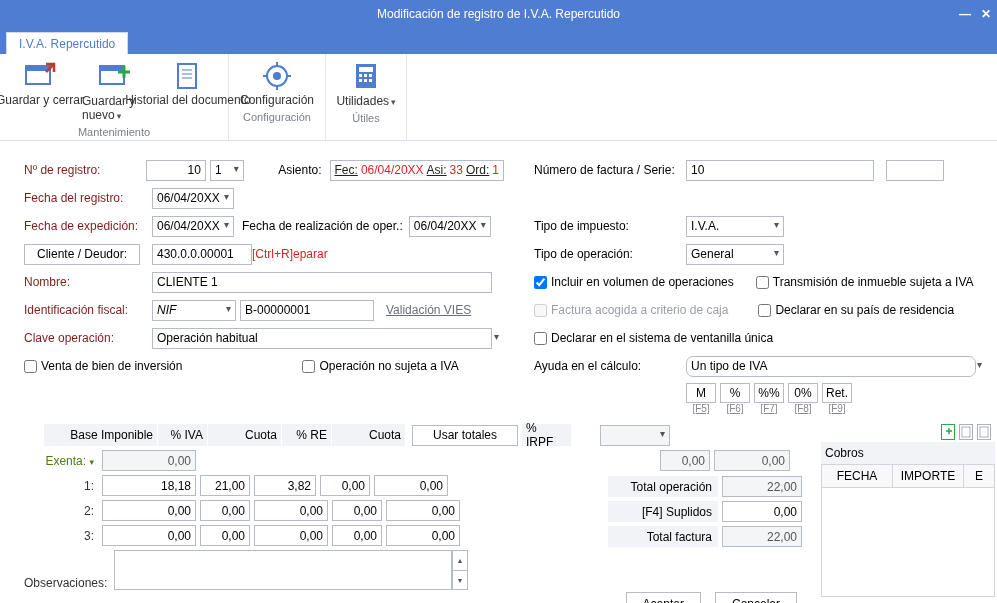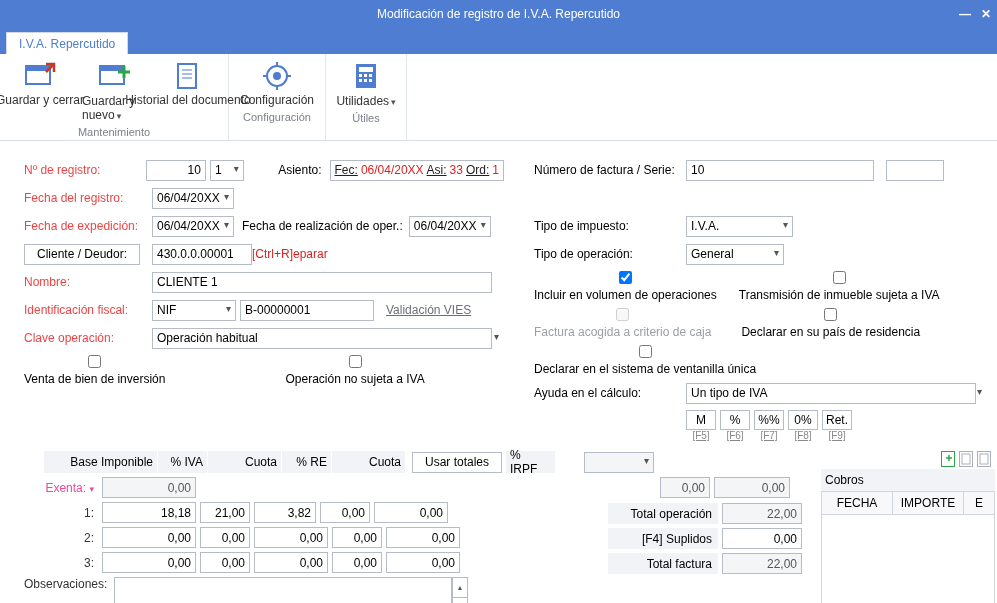--- a/index.html
+++ b/index.html
@@ -14,33 +14,33 @@
   .ribbon-group-row { display:flex; gap:10px; }
   .ribbon-btn { display:flex; flex-direction:column; align-items:center; width:64px; cursor:pointer; gap:2px;}
   .ribbon-btn .icn { width:32px; height:32px; display:flex; align-items:center; justify-content:center;}
   .ribbon-btn .lbl { text-align:center; line-height:1.1; color:#333;}
   .ribbon-grp-lbl { font-size:11px; color:#7a7f8a; margin-top:4px;}
   .dropdown-caret { font-size:9px; color:#555; margin-left:2px;}
   .content { padding:18px 10px 10px 24px; display:flex; gap:30px; }
   .leftcol { width:480px; }
   .rightcol { flex:1; }
   .row { display:flex; align-items:center; margin-bottom:6px; min-height:22px;}
-  .lbl { width:128px; color:#ef4444; font-size:12px;}
+  .lbl { width:128px; color:#7f1d1d; font-size:12px;}
   input[type=text], .txt { height:21px; border:1px solid #b5bcc7; background:#fff; padding:1px 4px; font-size:12px;}
   .txt.right { text-align:right;}
   .selwrap { position:relative; display:inline-block;}
   .selwrap::after { content:"▾"; position:absolute; right:5px; top:3px; font-size:10px; color:#555; pointer-events:none;}
   .ro { background:#f4f5f7; color:#555;}
   .btn { height:21px; border:1px solid #b5bcc7; background:#fff; padding:0 8px; cursor:pointer; display:inline-flex; align-items:center;}
   .link-red { color:#d22; cursor:pointer;}
   .link-blue { color:#6a6f7a; text-decoration:underline; cursor:pointer;}
   .asiento-box { border:1px solid #b5bcc7; padding:2px 4px; display:inline-flex; gap:3px; height:21px; align-items:center;}
   .asiento-box .k { text-decoration:underline; color:#222;}
   .asiento-box .v { color:#d22;}
-  .chk { display:inline-flex; align-items:center; gap:4px; cursor:pointer;flex-direction:column;}
+  .chk { display:inline-flex; align-items:center; gap:4px; cursor:pointer;}
   .chk input { margin:0; width:13px; height:13px;}
   .chk.dis { color:#9a9fa8;}
   .minibtn { border:1px solid #b5bcc7; background:#fff; width:30px; height:20px; display:inline-flex; align-items:center; justify-content:center; cursor:pointer;}
   .minibtn-grp { display:flex; gap:4px; align-items:center;}
   .minikey { font-size:10px; color:#888; text-decoration:underline; width:30px; text-align:center;}
   .gridhdr { display:flex; align-items:center;}
   .gridhdr .h { background:#f2f3f6; height:22px; display:flex; align-items:center; justify-content:flex-end; padding:0 4px; border-right:1px solid #fff;}
   .gridrow { display:flex; align-items:center; margin-top:4px;}
   .gridrow .lbln { width:78px; text-align:right; padding-right:8px; color:#333;}
   .cell { height:21px; border:1px solid #b5bcc7; background:#fff; text-align:right; padding:2px 4px; font-size:12px; display:flex; align-items:center; justify-content:flex-end;}
@@ -191,21 +191,21 @@
       <button class="btn" style="width:116px; justify-content:center;">Cliente / Deudor:</button>
       <input class="txt" style="width: 100px; margin-left: 12px;" value="430.0.0.00001">
       <span class="link-red" style="">[Ctrl+R]eparar</span>
     </div>
     <div class="row">
       <span class="lbl">Nombre:</span>
       <input class="txt" style="width: 340px;" value="CLIENTE 1">
     </div>
     <div class="row">
       <span class="lbl">Identificación fiscal:</span>
-      <div class="selwrap"><input class="txt" style="width: 84px;" value="NIF"></div>
+      <div class="selwrap"><input class="txt" style="width: 84px; font-style: italic;" value="NIF"></div>
       <input class="txt" style="width: 134px; margin-left: 4px;" value="B-00000001">
       <span class="link-blue" style="margin-left:12px;">Validación VIES</span>
     </div>
     <div class="row">
       <span class="lbl">Clave operación:</span>
       <div class="selwrap" style="flex:1"><input class="txt" style="width: 340px;" value="Operación habitual"></div>
     </div>
     <div class="row" style="margin-top:4px;">
       <label class="chk">
           <input type="checkbox" style="">
@@ -220,21 +220,21 @@
 
   <div class="rightcol">
     <div class="row">
       <span style="width:152px">Número de factura / Serie:</span>
       <input class="txt" style="width: 188px;" value="10">
       <input class="txt" style="width: 58px; margin-left: 12px;">
     </div>
     <div style="height:28px"></div>
     <div class="row">
       <span style="width:152px">Tipo de impuesto:</span>
-      <div class="selwrap"><input class="txt" style="width: 107px;" value="I.V.A."></div>
+      <div class="selwrap"><input class="txt" style="width: 98px;" value="I.V.A."></div>
     </div>
     <div class="row">
       <span style="width:152px">Tipo de operación:</span>
       <div class="selwrap"><input class="txt" style="width: 98px;" value="General"></div>
     </div>
     <div class="row">
       <label class="chk">
           <input type="checkbox" checked="" style="">
           <span>Incluir en volumen de operaciones</span>
         </label>
@@ -254,21 +254,21 @@
         </label>
     </div>
     <div class="row">
       <label class="chk">
           <input type="checkbox" style="">
           <span>Declarar en el sistema de ventanilla única</span>
         </label>
     </div>
     <div class="row">
       <span style="width:152px">Ayuda en el cálculo:</span>
-      <div class="selwrap" style="flex:1"><input class="txt" style="width: 290px;" value="Un tipo de IVA"></div>
+      <div class="selwrap" style="flex:1"><input class="txt" style="width: 290px; border-radius: 7px;" value="Un tipo de IVA"></div>
     </div>
     <div style="margin-left:152px;">
       <div class="minibtn-grp">
         <div class="minibtn">M</div>
         <div class="minibtn">%</div>
         <div class="minibtn">%%</div>
         <div class="minibtn">0%</div>
         <div class="minibtn">Ret.</div>
       </div>
       <div class="minibtn-grp" style="gap:4px;">
@@ -283,28 +283,28 @@
 </div>
 
 <div style="padding:0 10px 10px 24px; position:relative;">
   <div class="gridhdr">
     <div style="width:20px"></div>
     <div class="h" style="width:114px">Base Imponible</div>
     <div class="h" style="width:50px">% IVA</div>
     <div class="h" style="width:74px">Cuota</div>
     <div class="h" style="width:50px">% RE</div>
     <div class="h" style="width:74px">Cuota</div>
-    <button class="btn" style="margin-left:6px; width:90px; justify-content:center;">Usar totales</button>
+    <button class="btn" style="margin-left:6px; width:106px; justify-content:center;">Usar totales</button>
     <div class="h" style="width:50px; margin-left:4px; justify-content:flex-start; padding-left:4px;">% IRPF</div>
     <div style="width:28px"></div>
     <div class="selwrap"><input class="txt ro" style="width: 70px;" readonly=""></div>
   </div>
 
   <div class="gridrow">
-    <div class="lbln" style="color:#ec4899;"><span>Exenta:</span> <span style="font-size:9px">▾</span></div>
+    <div class="lbln" style="color:#4d7c0f;"><span>Exenta:</span> <span style="font-size:9px">▾</span></div>
     <div class="cell ro" style="width:94px">0,00</div>
     <div style="width:464px"></div>
     <div class="cell ro" style="width:50px">0,00</div>
     <div style="width:4px"></div>
     <div class="cell ro" style="width:76px">0,00</div>
   </div>
 
   <div class="gridrow">
     <div class="lbln">1:</div>
     <input class="txt right" style="width: 94px;" value="18,18">
@@ -325,21 +325,21 @@
 
   <div class="gridrow">
     <div class="lbln">3:</div>
     <input class="txt right" style="width: 94px;" value="0,00">
     <input class="txt right" style="width: 50px; margin-left: 4px;" value="0,00">
     <input class="txt right" style="width: 74px; margin-left: 4px;" value="0,00">
     <input class="txt right" style="width: 50px; margin-left: 4px;" value="0,00">
     <input class="txt right" style="width: 74px; margin-left: 4px;" value="0,00">
   </div>
 
-  <div class="gridrow" style="align-items:flex-start;">
+  <div class="gridrow" style="align-items:flex-end;">
     <div class="lbln" style="text-align:left; width:90px;">Observaciones:</div>
     <textarea class="obs" style="width: 338px; height: 40px;"></textarea>
     <div class="spin-btn" style="height:40px;">
         <span>▲</span>
         <span>▼</span>
       </div>
   </div>
 
   <div style="position:absolute; right:195px; top:48px; width:205px;">
     <div class="tot-row">

